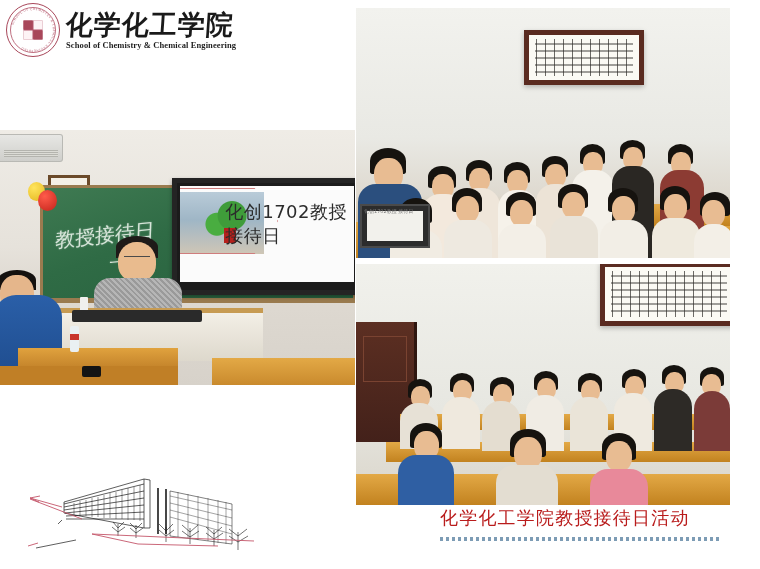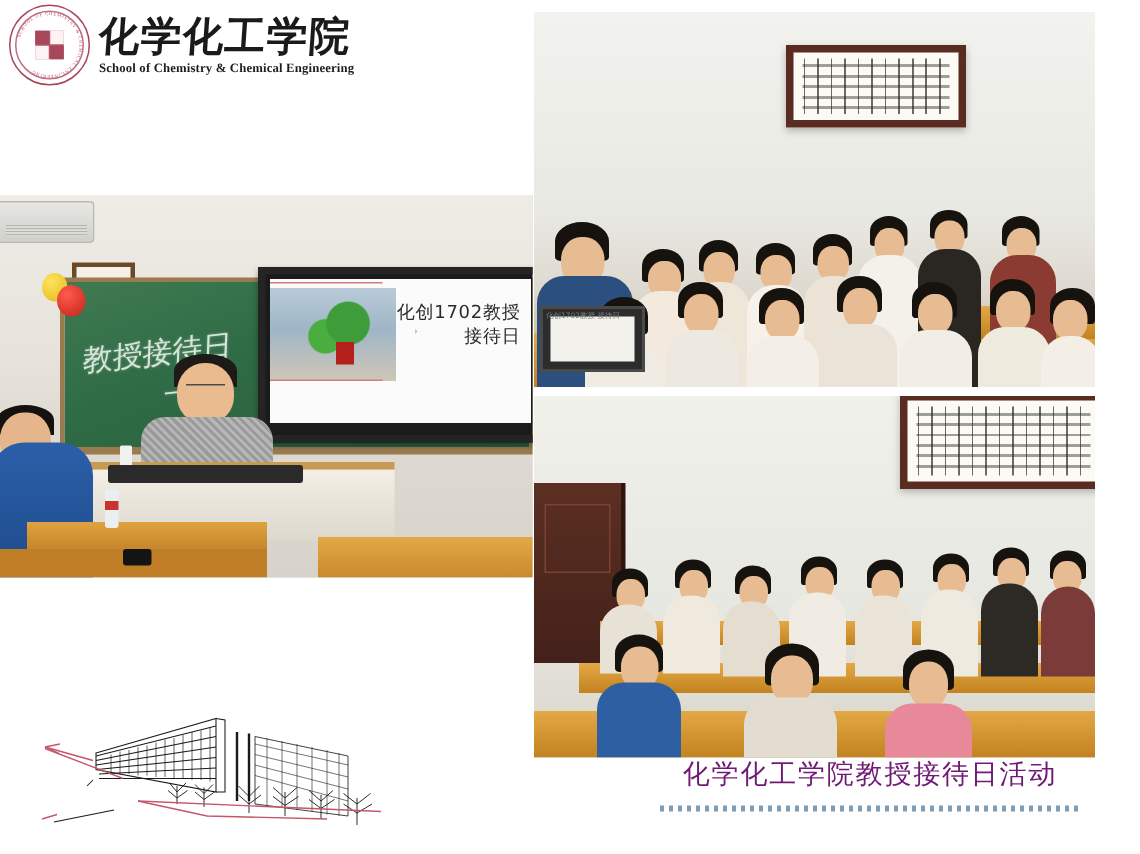--- a/index.html
+++ b/index.html
@@ -132,22 +132,22 @@
   .slide-photo { position:absolute; left:0; top:6px; width:84px; height:62px;
           background:
             radial-gradient(circle at 62% 38%, #3f9c3a 0 14px, transparent 15px),
             radial-gradient(circle at 44% 52%, #49ad40 0 11px, transparent 12px),
             linear-gradient(180deg,#b9cbd8 0%, #9fb6c6 45%, #cfc6b6 100%);
   }
   .slide-photo::after { content:""; position:absolute; left:44px; top:36px; width:12px; height:15px; background:#b5201c; }
   .slide-chev { position:absolute; left:-8px; top:2px; width:104px; height:64px;
           border:1.6px solid #cf7d7d;
           clip-path: polygon(0 0,78% 0,100% 50%,78% 100%,0 100%,22% 50%); }
-  .slide-text { position:absolute; right:7px; top:14px; text-align:right;
-          font-family:"DejaVu Sans",sans-serif; font-size:12px; color:#2b2b2b; line-height:1.35;
+  .slide-text { position:absolute; right:7px; top:14px; text-align:left;
+          font-family:"DejaVu Sans",sans-serif; font-size:18px; color:#2b2b2b; line-height:1.35;
           letter-spacing:.5px; }
   .podium { position:absolute; left:58px; top:178px; width:205px; height:48px;
           background: linear-gradient(180deg,#f3efe6,#ddd8cc); border-top:5px solid #c79b52; }
   .podium::after { content:""; position:absolute; left:14px; top:-3px; width:130px; height:12px;
           background:#2a2a2a; border-radius:2px; }
   .podium-bottle { position:absolute; left:22px; top:-16px; width:8px; height:17px;
           background:#f0f0ee; border-radius:1px; }
   .teacher-head { position:absolute; left:118px; top:112px; width:38px; height:40px; border-radius:48% 48% 44% 44%;
           background:#e9bb8e; }
   .teacher-hair { position:absolute; left:116px; top:106px; width:42px; height:22px;
@@ -206,25 +206,25 @@
   .door::after { content:""; position:absolute; left:7px; top:14px; width:42px; height:44px;
           border:1px solid #7a4331; }
   .door-handle { position:absolute; left:48px; top:98px; width:4px; height:14px; background:#c9c5bb; border-radius:2px; }
 
   
   #sketch { position:absolute; left:18px; top:458px; width:290px; height:105px; }
 
   
   .caption-wrap { position:absolute; left:440px; top:508px; width:280px; }
   .caption-text {
-    font-family:Liberation Mono, monospace;
+    font-family:Liberation Serif, serif;
     font-size:18px;
-    color:#701a75;
+    color:#b91c1c;
     letter-spacing:1.2px;
-    text-align:center;
+    text-align:left;
     white-space:nowrap;
     line-height:1.2;
   }
   .caption-rule {
     margin-top:7px;
     height:4px;
     background: repeating-linear-gradient(90deg,#7d9cb5 0 3px, transparent 3px 6px);
   }
 </style>
 </head>

